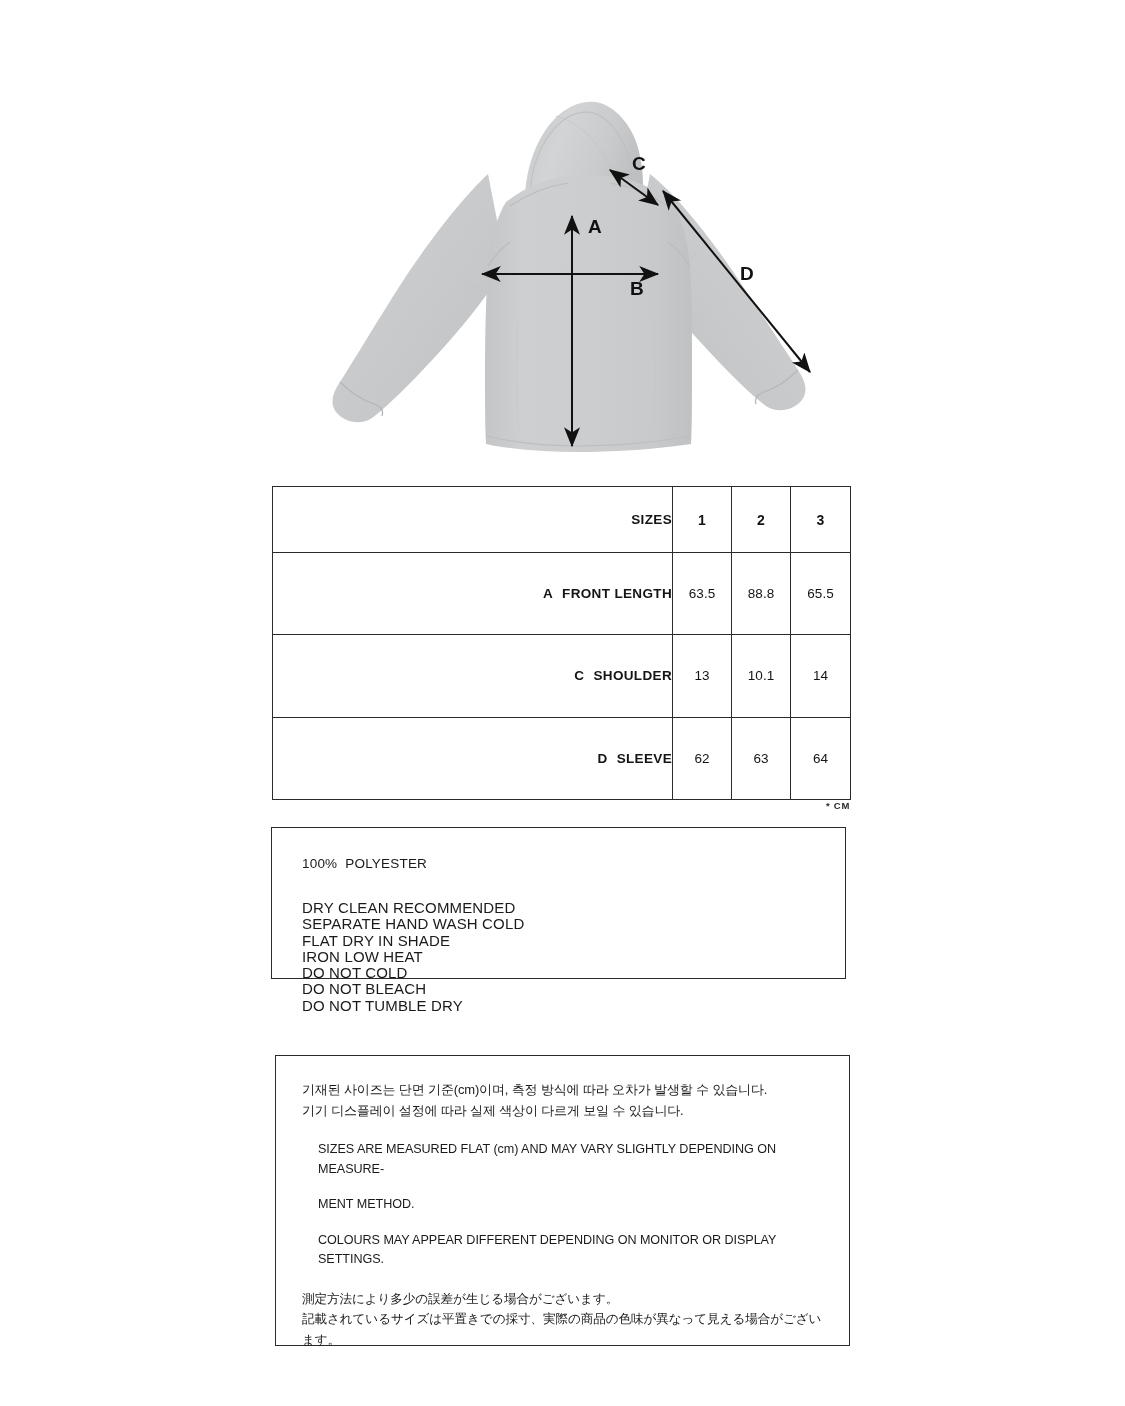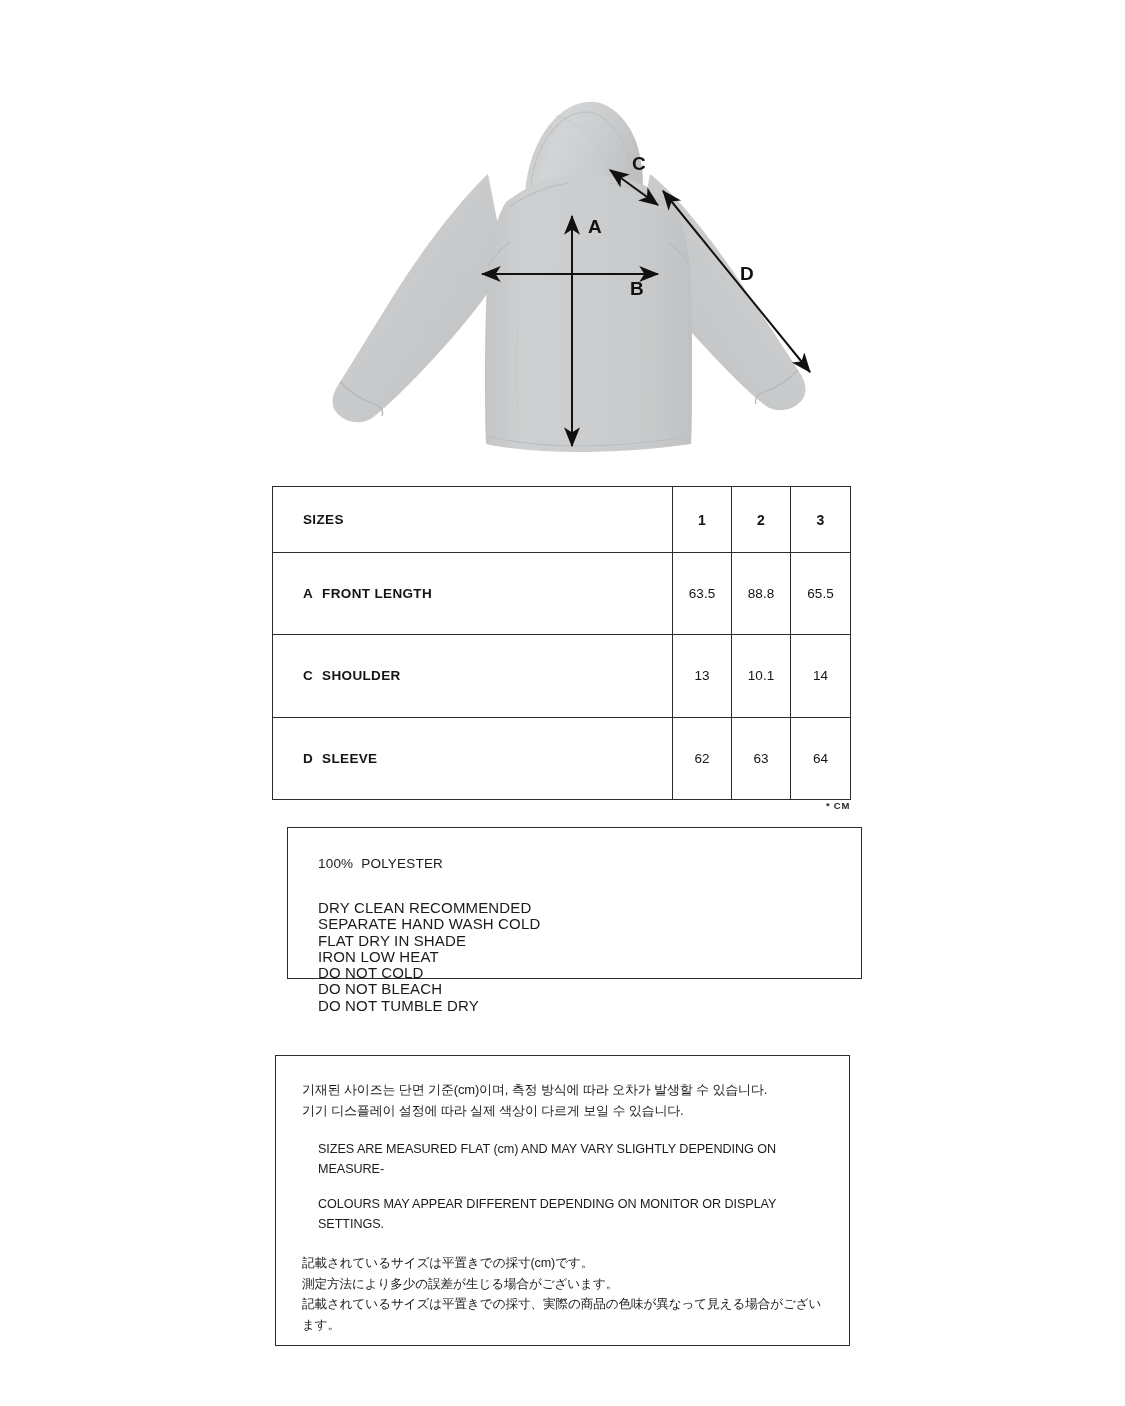--- a/index.html
+++ b/index.html
@@ -62,21 +62,21 @@
     border: 1.4px solid #2b2b2b;
     padding: 0;
     text-align: center;
     vertical-align: middle;
     font-size: 13.5px;
     color: #141414;
     font-weight: normal;
   }
   table.size-table th.label-col,
   table.size-table td.label-col {
-    text-align: left;
+    text-align: right;
     padding-left: 30px;
     font-weight: bold;
     font-size: 13.5px;
     letter-spacing: 0.35px;
   }
   table.size-table th.num-head {
     font-weight: bold;
     font-size: 14px;
   }
   col.c-label { width: 400px; }
@@ -92,21 +92,21 @@
     width: 90px;
     text-align: right;
     font-size: 9.5px;
     letter-spacing: 0.7px;
     color: #2a2a2a;
     font-weight: bold;
   }
 
   
   #care-panel {
-    left: 287px;
+    left: 271px;
     top: 827px;
     width: 575px;
     height: 152px;
   }
   #care-panel .inner {
     padding: 28px 0 0 30px;
   }
   .material-line {
     font-size: 13.5px;
     letter-spacing: 0.2px;
@@ -346,21 +346,21 @@
 </div>
 
 <div id="notes-panel" class="panel">
   <div class="inner">
     <div class="note-block note-ko">
       <p>기재된 사이즈는 단면 기준(cm)이며, 측정 방식에 따라 오차가 발생할 수 있습니다.</p>
       <p>기기 디스플레이 설정에 따라 실제 색상이 다르게 보일 수 있습니다.</p>
     </div>
     <div class="note-block note-en">
       <p>SIZES ARE MEASURED FLAT (cm) AND MAY VARY SLIGHTLY DEPENDING ON MEASURE-</p>
+      <p>MENT METHOD.</p>
       <p>COLOURS MAY APPEAR DIFFERENT DEPENDING ON MONITOR OR DISPLAY SETTINGS.</p>
     </div>
     <div class="note-block note-ja">
-      <p>記載されているサイズは平置きでの採寸(cm)です。</p>
       <p>測定方法により多少の誤差が生じる場合がございます。</p>
       <p>記載されているサイズは平置きでの採寸、実際の商品の色味が異なって見える場合がございます。</p>
     </div>
   </div>
 </div>
 
 </body></html>

